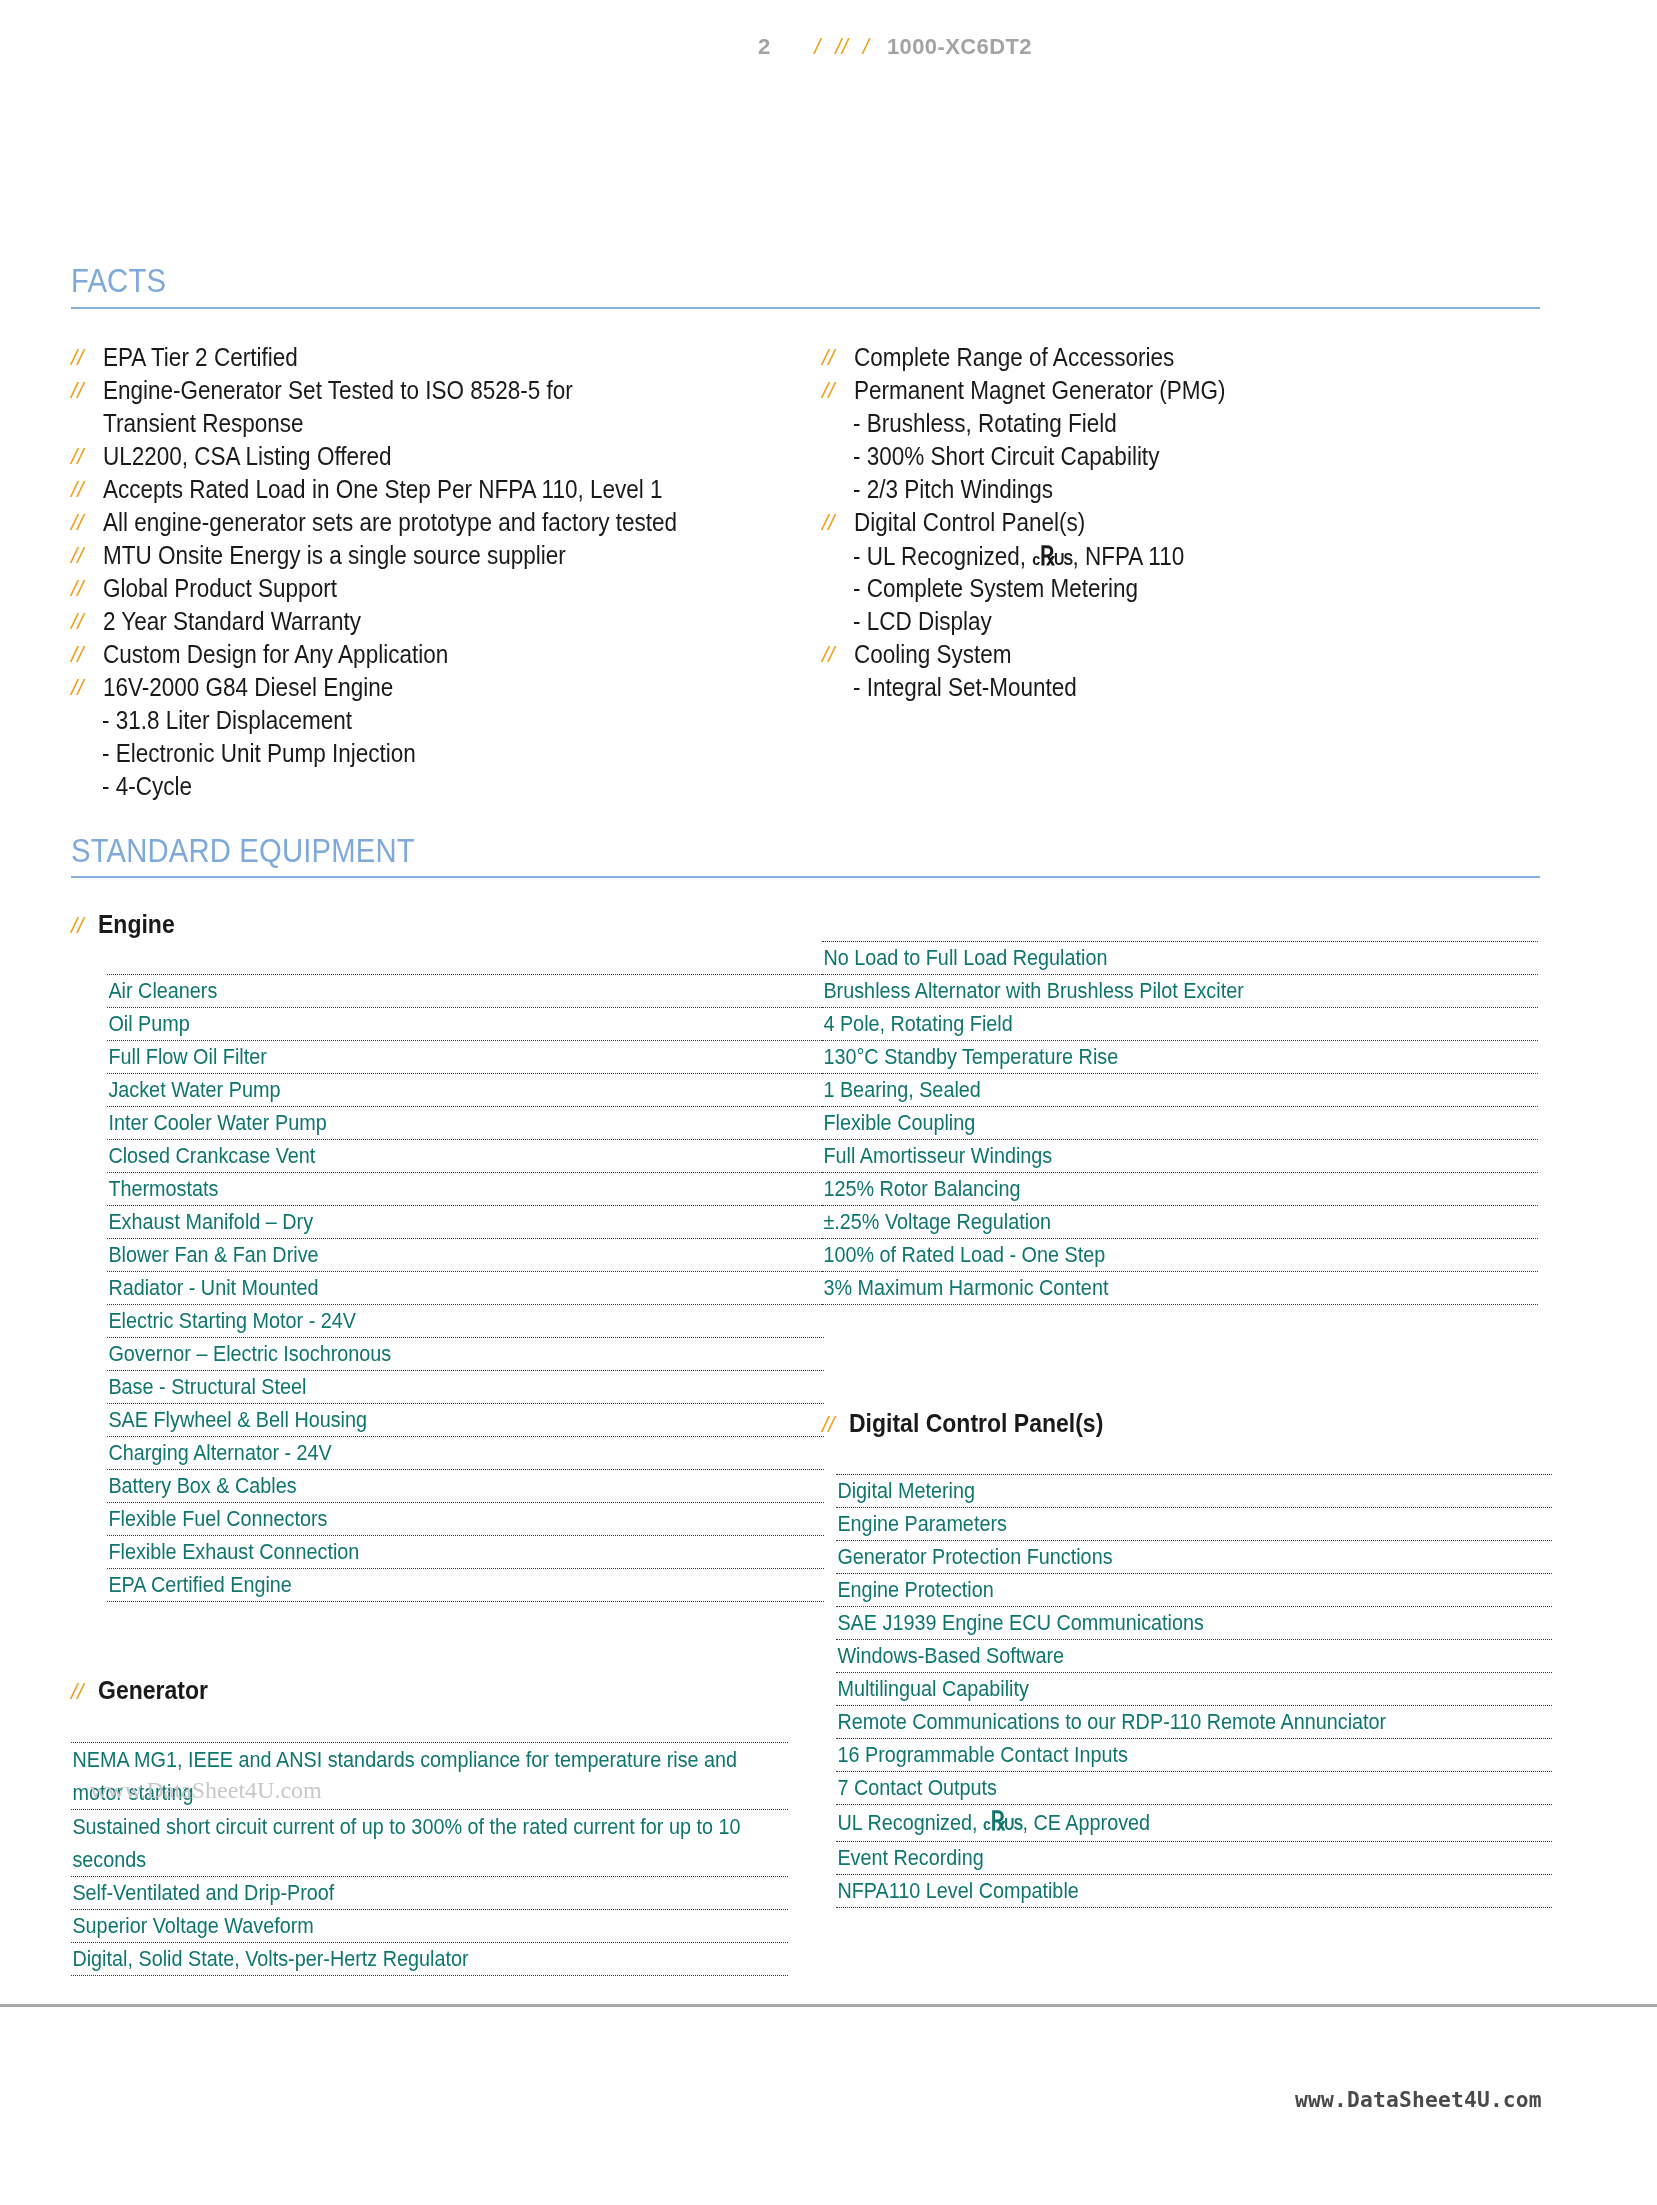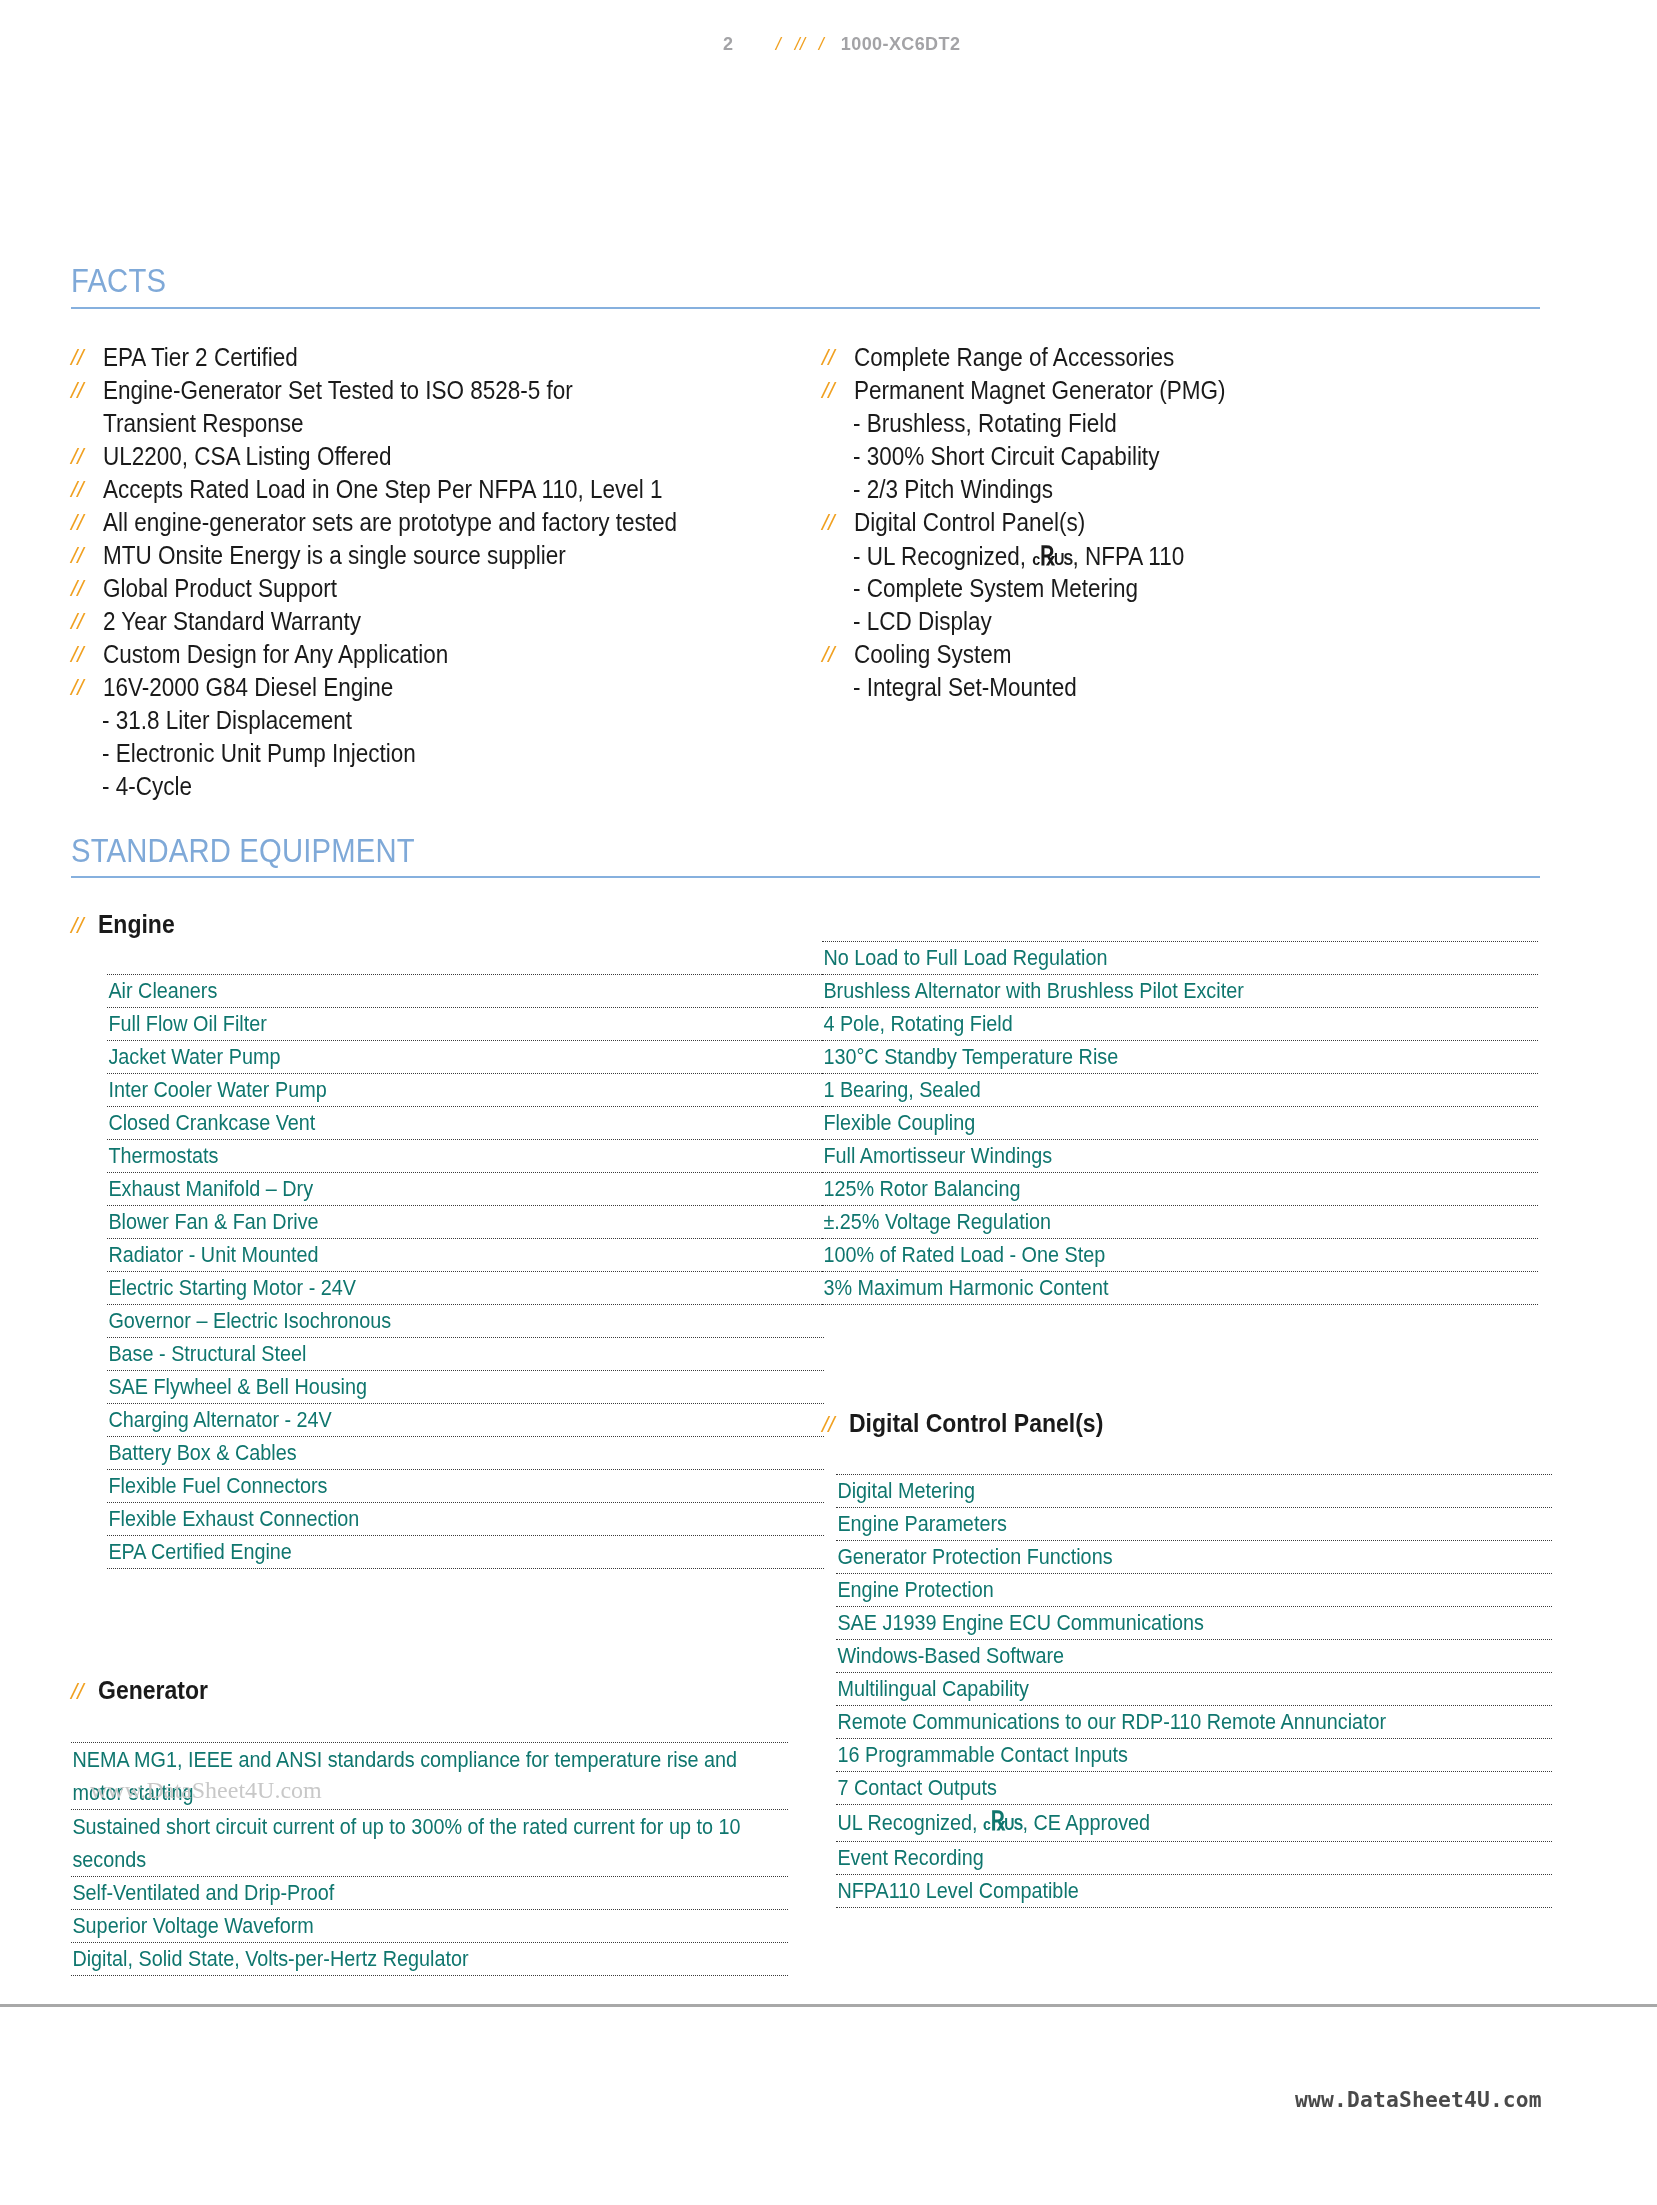--- a/index.html
+++ b/index.html
@@ -3,21 +3,21 @@
 <meta charset="utf-8">
 <style>
   html, body { margin: 0; padding: 0; background: #ffffff; }
   body {
     width: 1658px; height: 2205px; position: relative; overflow: hidden;
     font-family: "Liberation Sans", "DejaVu Sans", sans-serif; color: #1a1a1a;
   }
   .abs { position: absolute; }
 
   
-  .run-header { top: 34px; left: 723px; font-size: 18px; font-weight: bold; color: #a3a3a6; letter-spacing: 0.4px; white-space: nowrap; }
+  .run-header { top: 34px; left: 758px; font-size: 22px; font-weight: bold; color: #a3a3a6; letter-spacing: 0.4px; white-space: nowrap; }
   .run-header .pg { margin-right: 37px; }
   .run-header .sl { color: #f0a020; font-weight: normal; font-style: italic; margin-right: 8px; }
   .run-header .sl2 { margin-right: 11.2px; }
 
   
   .sec-title { font-size: 34px; color: #7fa9d8; letter-spacing: 0.2px; font-weight: normal; transform: scaleX(0.86); transform-origin: left center; white-space: nowrap; }
   .sec-rule { height: 2.4px; background: #86b0de; left: 71px; width: 1469px; }
 
   
   .facts-col { width: 722px; }
@@ -95,20 +95,21 @@
   </div>
 
 <div class="abs sec-title" style="top:831px; left:71px;">STANDARD EQUIPMENT</div>
 <div class="abs sec-rule" style="top:876px;"></div>
 
 <div class="abs sub-title" style="top:910px; left:71px;">
   <span class="mark">//</span><span class="lbl">Engine</span>
 </div>
 <div class="abs eq-list left-list" style="top:974px;margin-left:36px;" id="engine-list">
     <div class="eq-row"><span class="txt">Air Cleaners</span></div>
+    <div class="eq-row"><span class="txt">Oil Pump</span></div>
     <div class="eq-row"><span class="txt">Full Flow Oil Filter</span></div>
     <div class="eq-row"><span class="txt">Jacket Water Pump</span></div>
     <div class="eq-row"><span class="txt">Inter Cooler Water Pump</span></div>
     <div class="eq-row"><span class="txt">Closed Crankcase Vent</span></div>
     <div class="eq-row"><span class="txt">Thermostats</span></div>
     <div class="eq-row"><span class="txt">Exhaust Manifold – Dry</span></div>
     <div class="eq-row"><span class="txt">Blower Fan &amp; Fan Drive</span></div>
     <div class="eq-row"><span class="txt">Radiator - Unit Mounted</span></div>
     <div class="eq-row"><span class="txt">Electric Starting Motor - 24V</span></div>
     <div class="eq-row"><span class="txt">Governor – Electric Isochronous</span></div>

